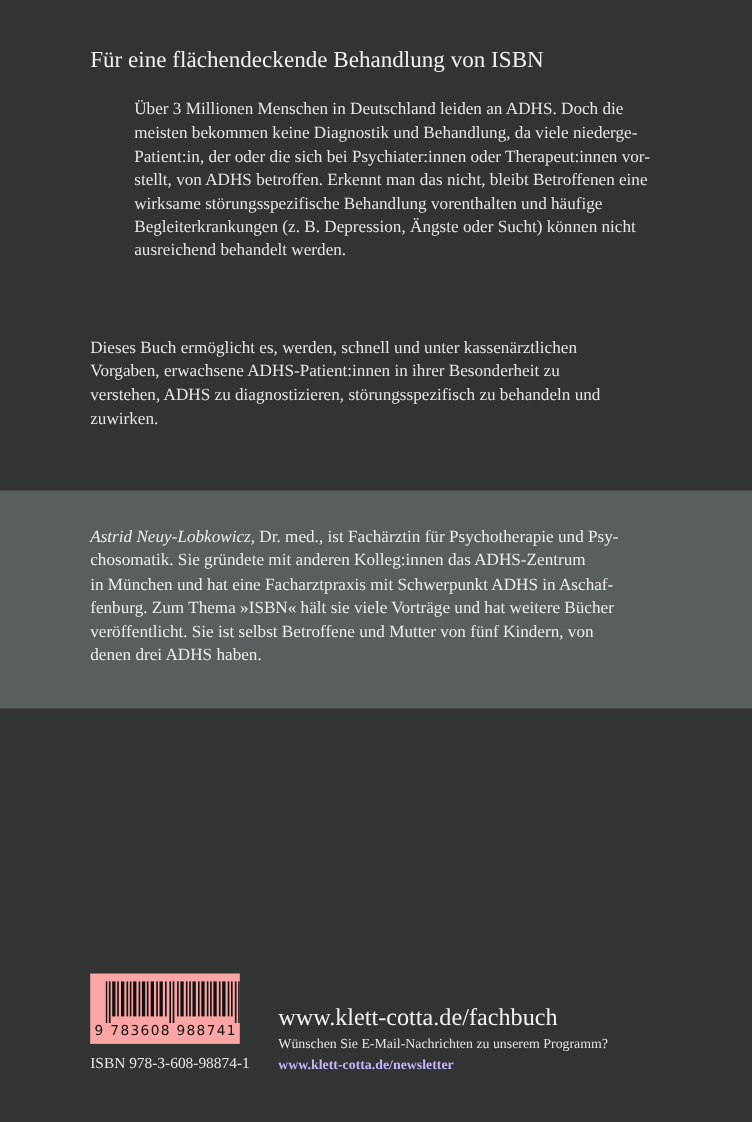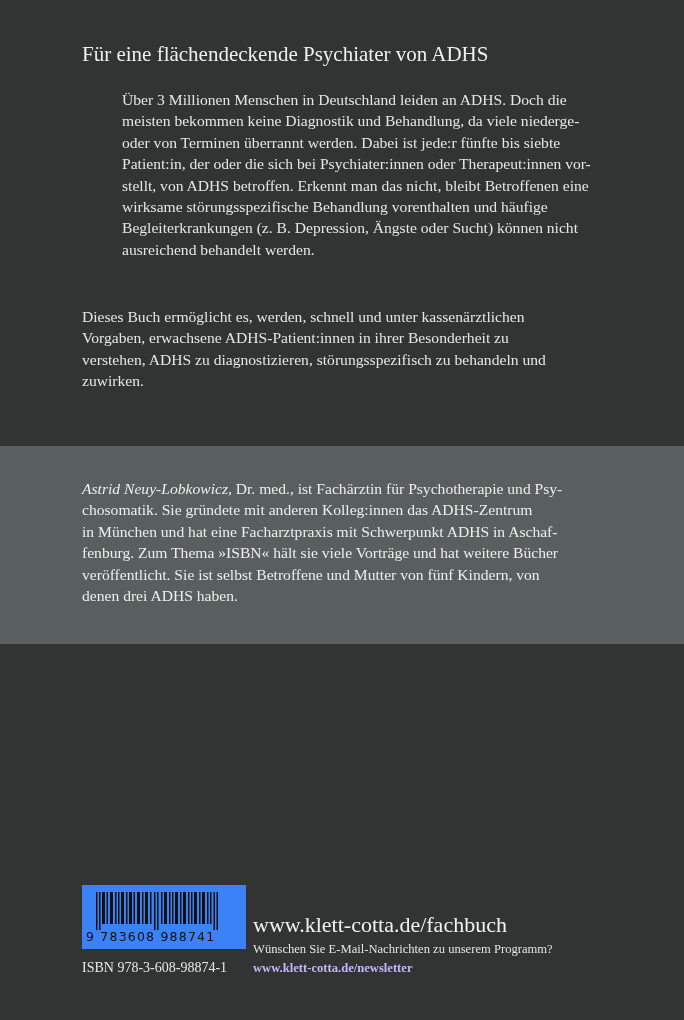--- a/index.html
+++ b/index.html
@@ -22,22 +22,22 @@
   .para .line { display: block; white-space: nowrap; }
   #para1 { top: 89px; margin-left: 40px; }
   #para2 { top: 306px; }
   .band {
     position: absolute; left: 0; top: 446px; width: 684px; height: 198px;
     background: #585f5e;
   }
   #bio { top: 478px; color: #eeeeec; }
   #bio .name { font-style: italic; }
   .barcode-box {
-    position: absolute; left: 82px; top: 885px; width: 164px; height: 64px;
-    background: #3b82f6;
+    position: absolute; left: 82px; top: 885px; width: 136px; height: 64px;
+    background: #fca5a5;
   }
   .barcode-bars { position: absolute; left: 14px; top: 7px; width: 122px; height: 38px; }
   .barcode-digits {
     position: absolute; left: 4px; top: 44px; width: 140px;
     font-family: "DejaVu Sans", sans-serif; font-size: 12.5px; color: #111;
     letter-spacing: 1.2px; white-space: nowrap;
   }
   .isbn {
     position: absolute; left: 82px; top: 960px;
     font-family: "Liberation Serif", serif; font-size: 14px; color: #e8e8e6; white-space: nowrap;
@@ -51,26 +51,25 @@
     font-family: "Liberation Serif", serif; font-size: 12.6px; color: #e4e4e2; white-space: nowrap;
   }
   .newsletter-url {
     position: absolute; left: 253px; top: 961px;
     font-family: "Liberation Serif", serif; font-size: 12.6px; font-weight: bold; color: #c4b5fd; white-space: nowrap;
   }
 </style>
 </head>
 <body>
 
-<h1 class="title" style="margin:0;font-weight:normal;">Für eine flächendeckende Psychiater von ADHS</h1>
+<h1 class="title" style="margin:0;font-weight:normal;">Für eine flächendeckende Behandlung von ISBN</h1>
 
 <div class="para" id="para1">
   <span class="line">Über 3 Millionen Menschen in Deutschland leiden an ADHS. Doch die</span>
   <span class="line">meisten bekommen keine Diagnostik und Behandlung, da viele niederge-</span>
-  <span class="line">oder von Terminen überrannt werden. Dabei ist jede:r fünfte bis siebte</span>
   <span class="line">Patient:in, der oder die sich bei Psychiater:innen oder Therapeut:innen vor-</span>
   <span class="line">stellt, von ADHS betroffen. Erkennt man das nicht, bleibt Betroffenen eine</span>
   <span class="line">wirksame störungsspezifische Behandlung vorenthalten und häufige</span>
   <span class="line">Begleiterkrankungen (z. B. Depression, Ängste oder Sucht) können nicht</span>
   <span class="line">ausreichend behandelt werden.</span>
 </div>
 
 <div class="para" id="para2">
   <span class="line">Dieses Buch ermöglicht es, werden, schnell und unter kassenärztlichen</span>
   <span class="line">Vorgaben, erwachsene ADHS-Patient:innen in ihrer Besonderheit zu</span>

